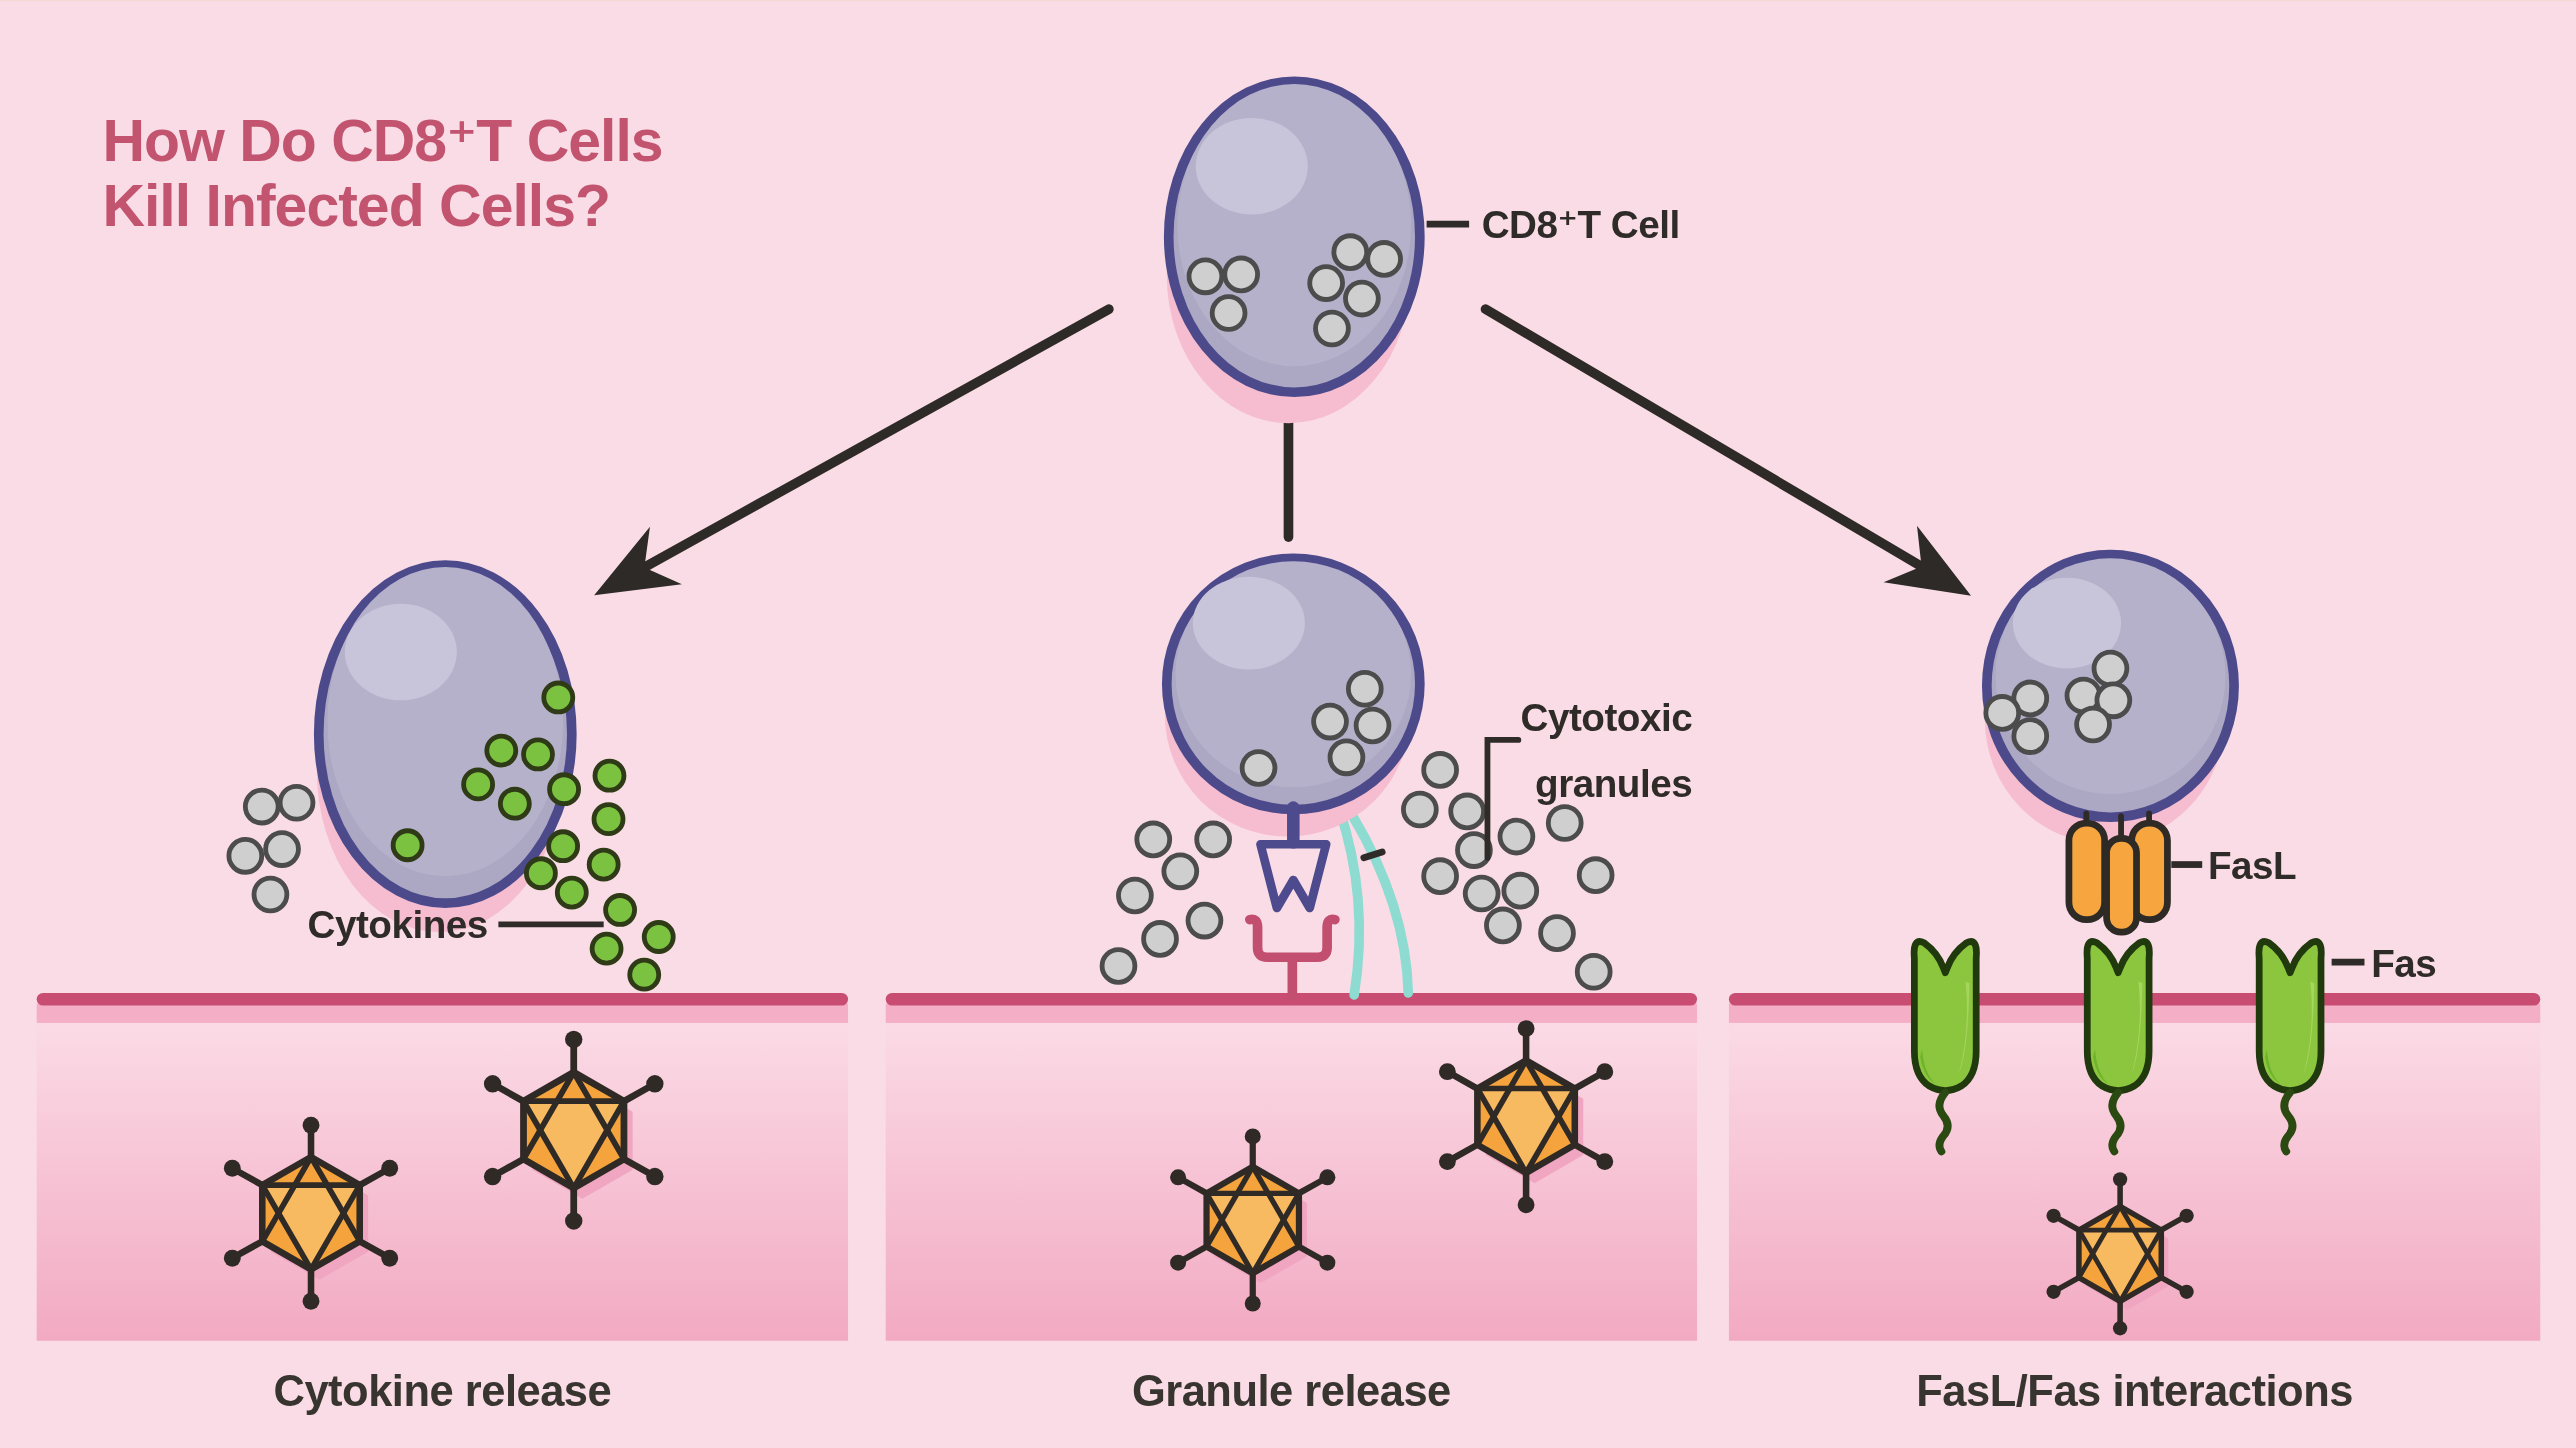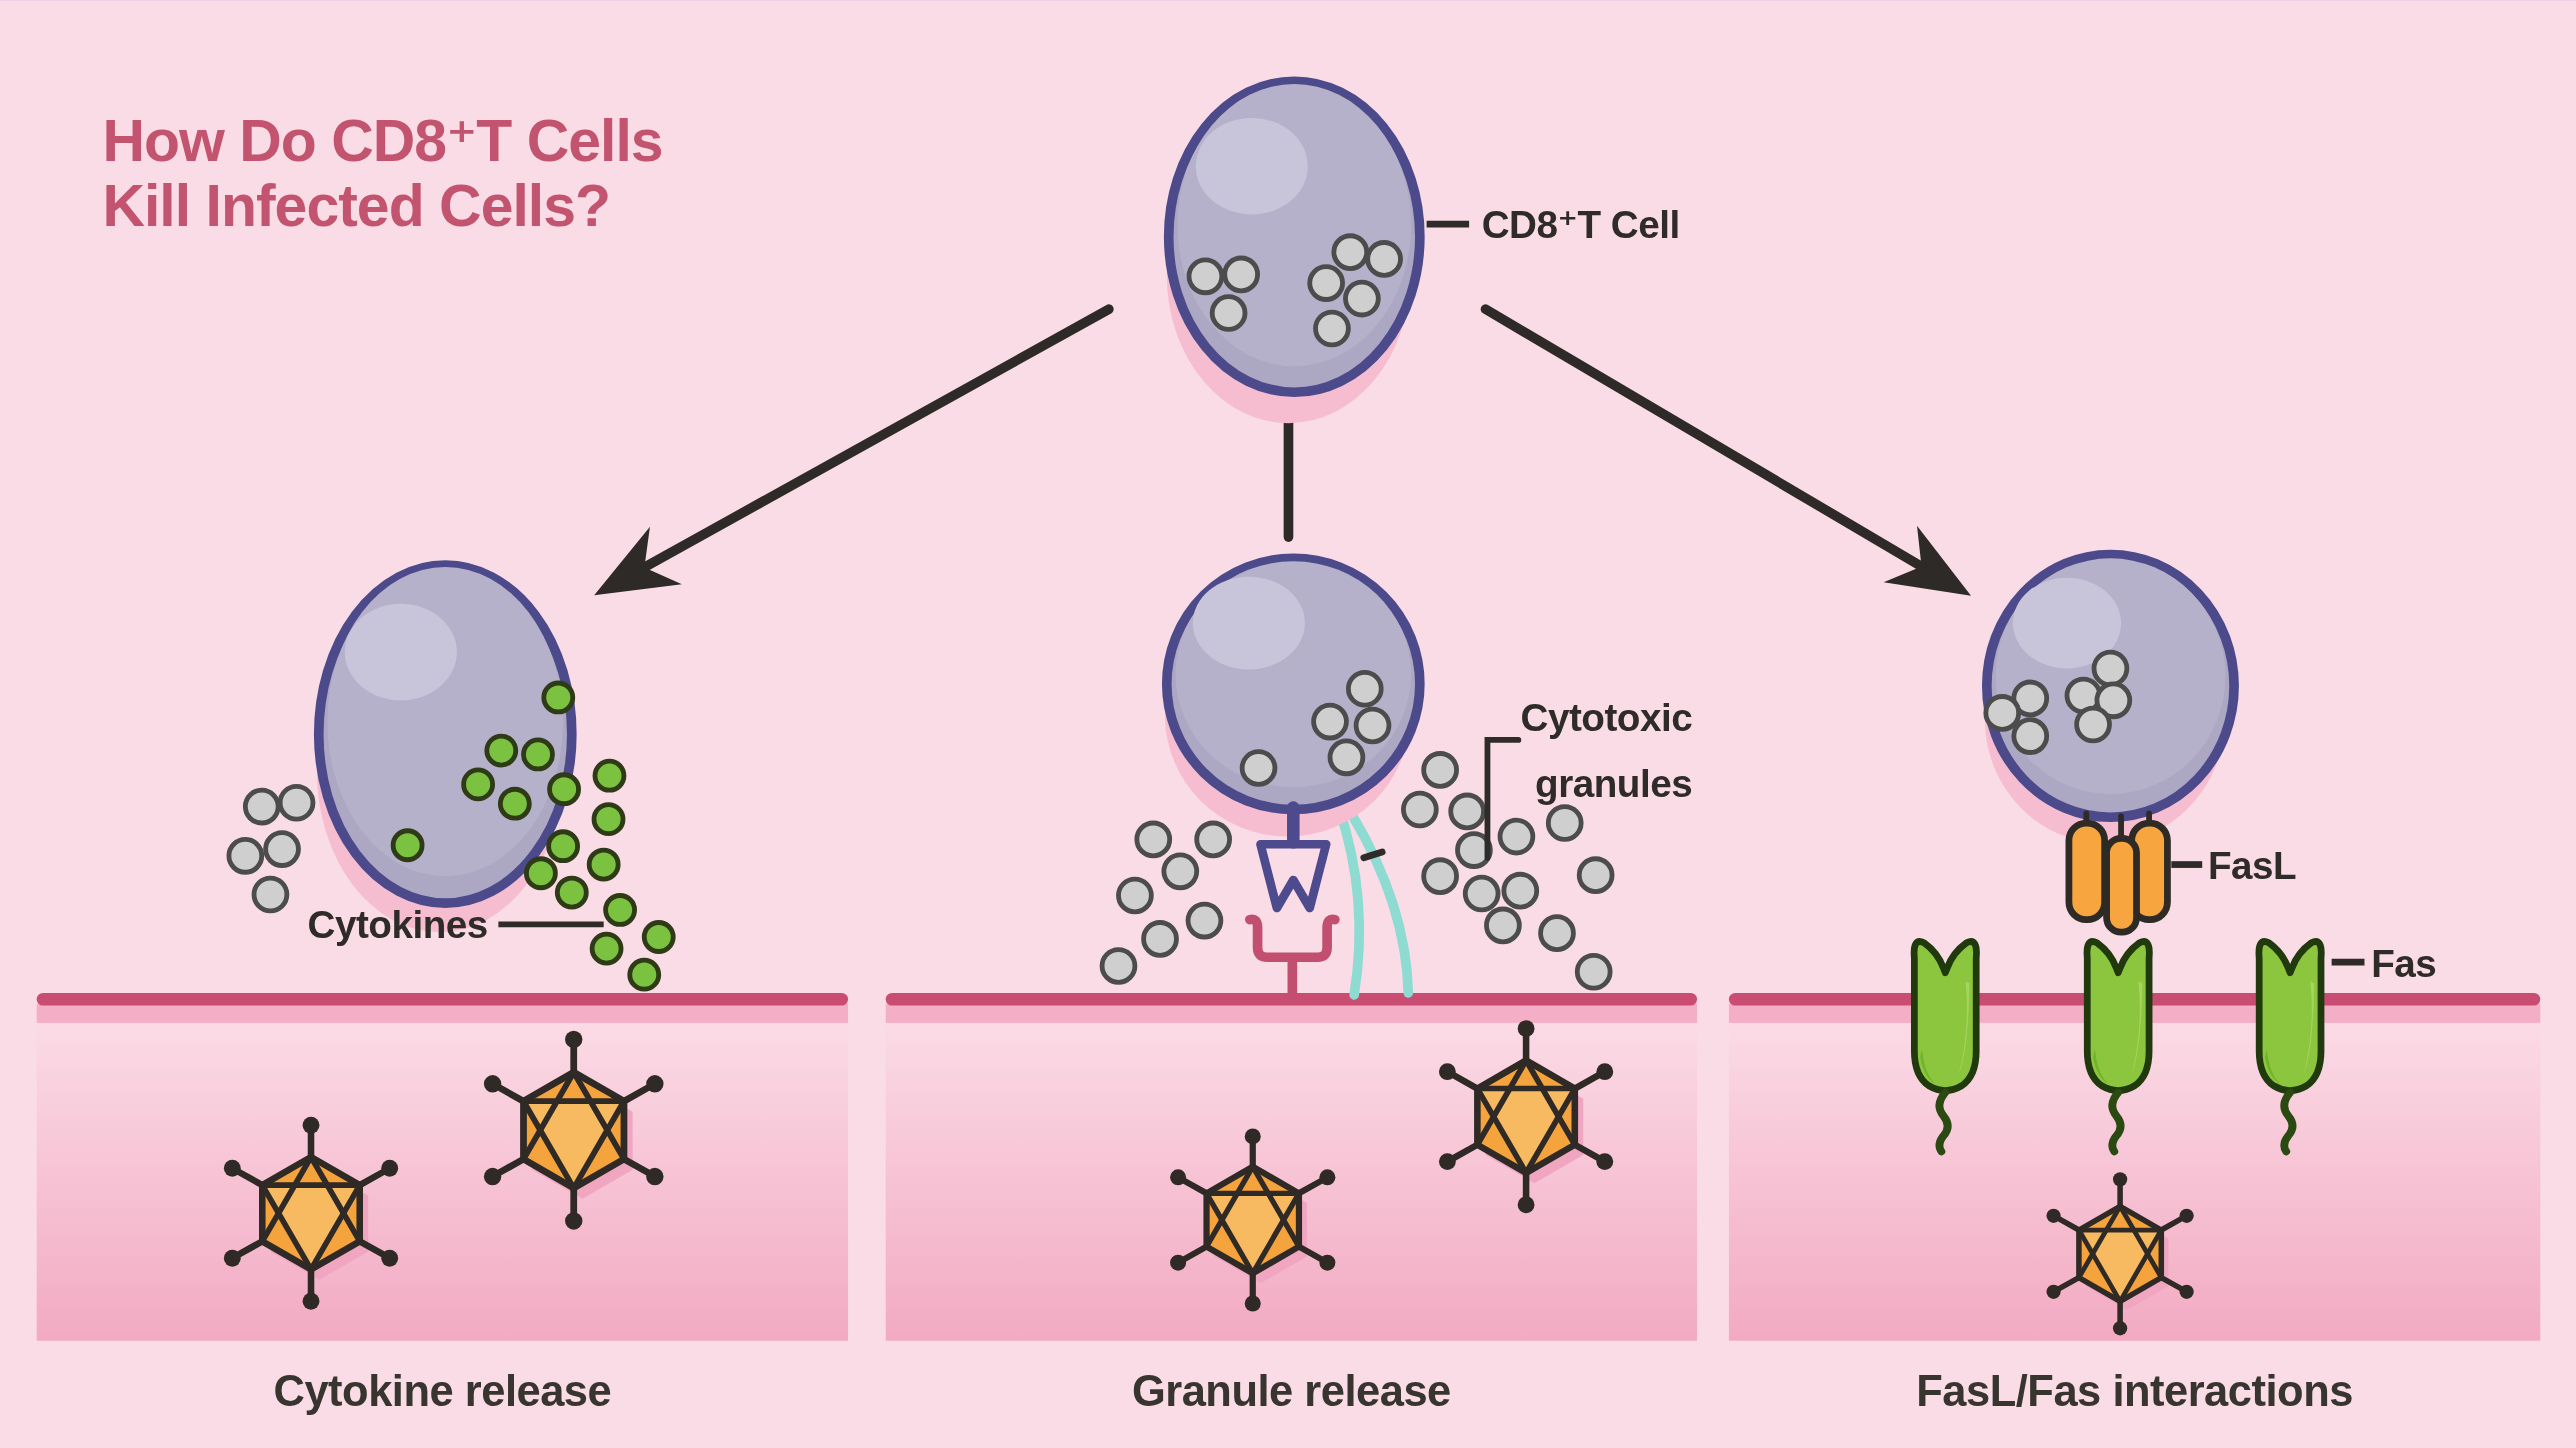--- a/index.html
+++ b/index.html
@@ -1,16 +1,16 @@
 <!DOCTYPE html>
 <html><head>
 <meta charset="utf-8">
 <style>
   html,body{margin:0;padding:0;background:#f9dce5;}
-  .stage{position:relative;width:2576px;height:1418px;overflow:hidden;background:#8b5cf6;}
+  .stage{position:relative;width:2576px;height:1418px;overflow:hidden;background:#eab308;}
   svg{display:block;}
   text{font-family:"Liberation Sans","DejaVu Sans",sans-serif;}
   .title-text{font-size:61px;font-weight:700;fill:#c2546f;letter-spacing:-1px;}
   .annotation{font-size:40px;font-weight:700;fill:#2f2b28;letter-spacing:-0.5px;}
   .caption{font-size:45px;font-weight:700;fill:#38342f;letter-spacing:-0.5px;}
 </style>
 </head>
 <body>
 
 <div class="stage">

